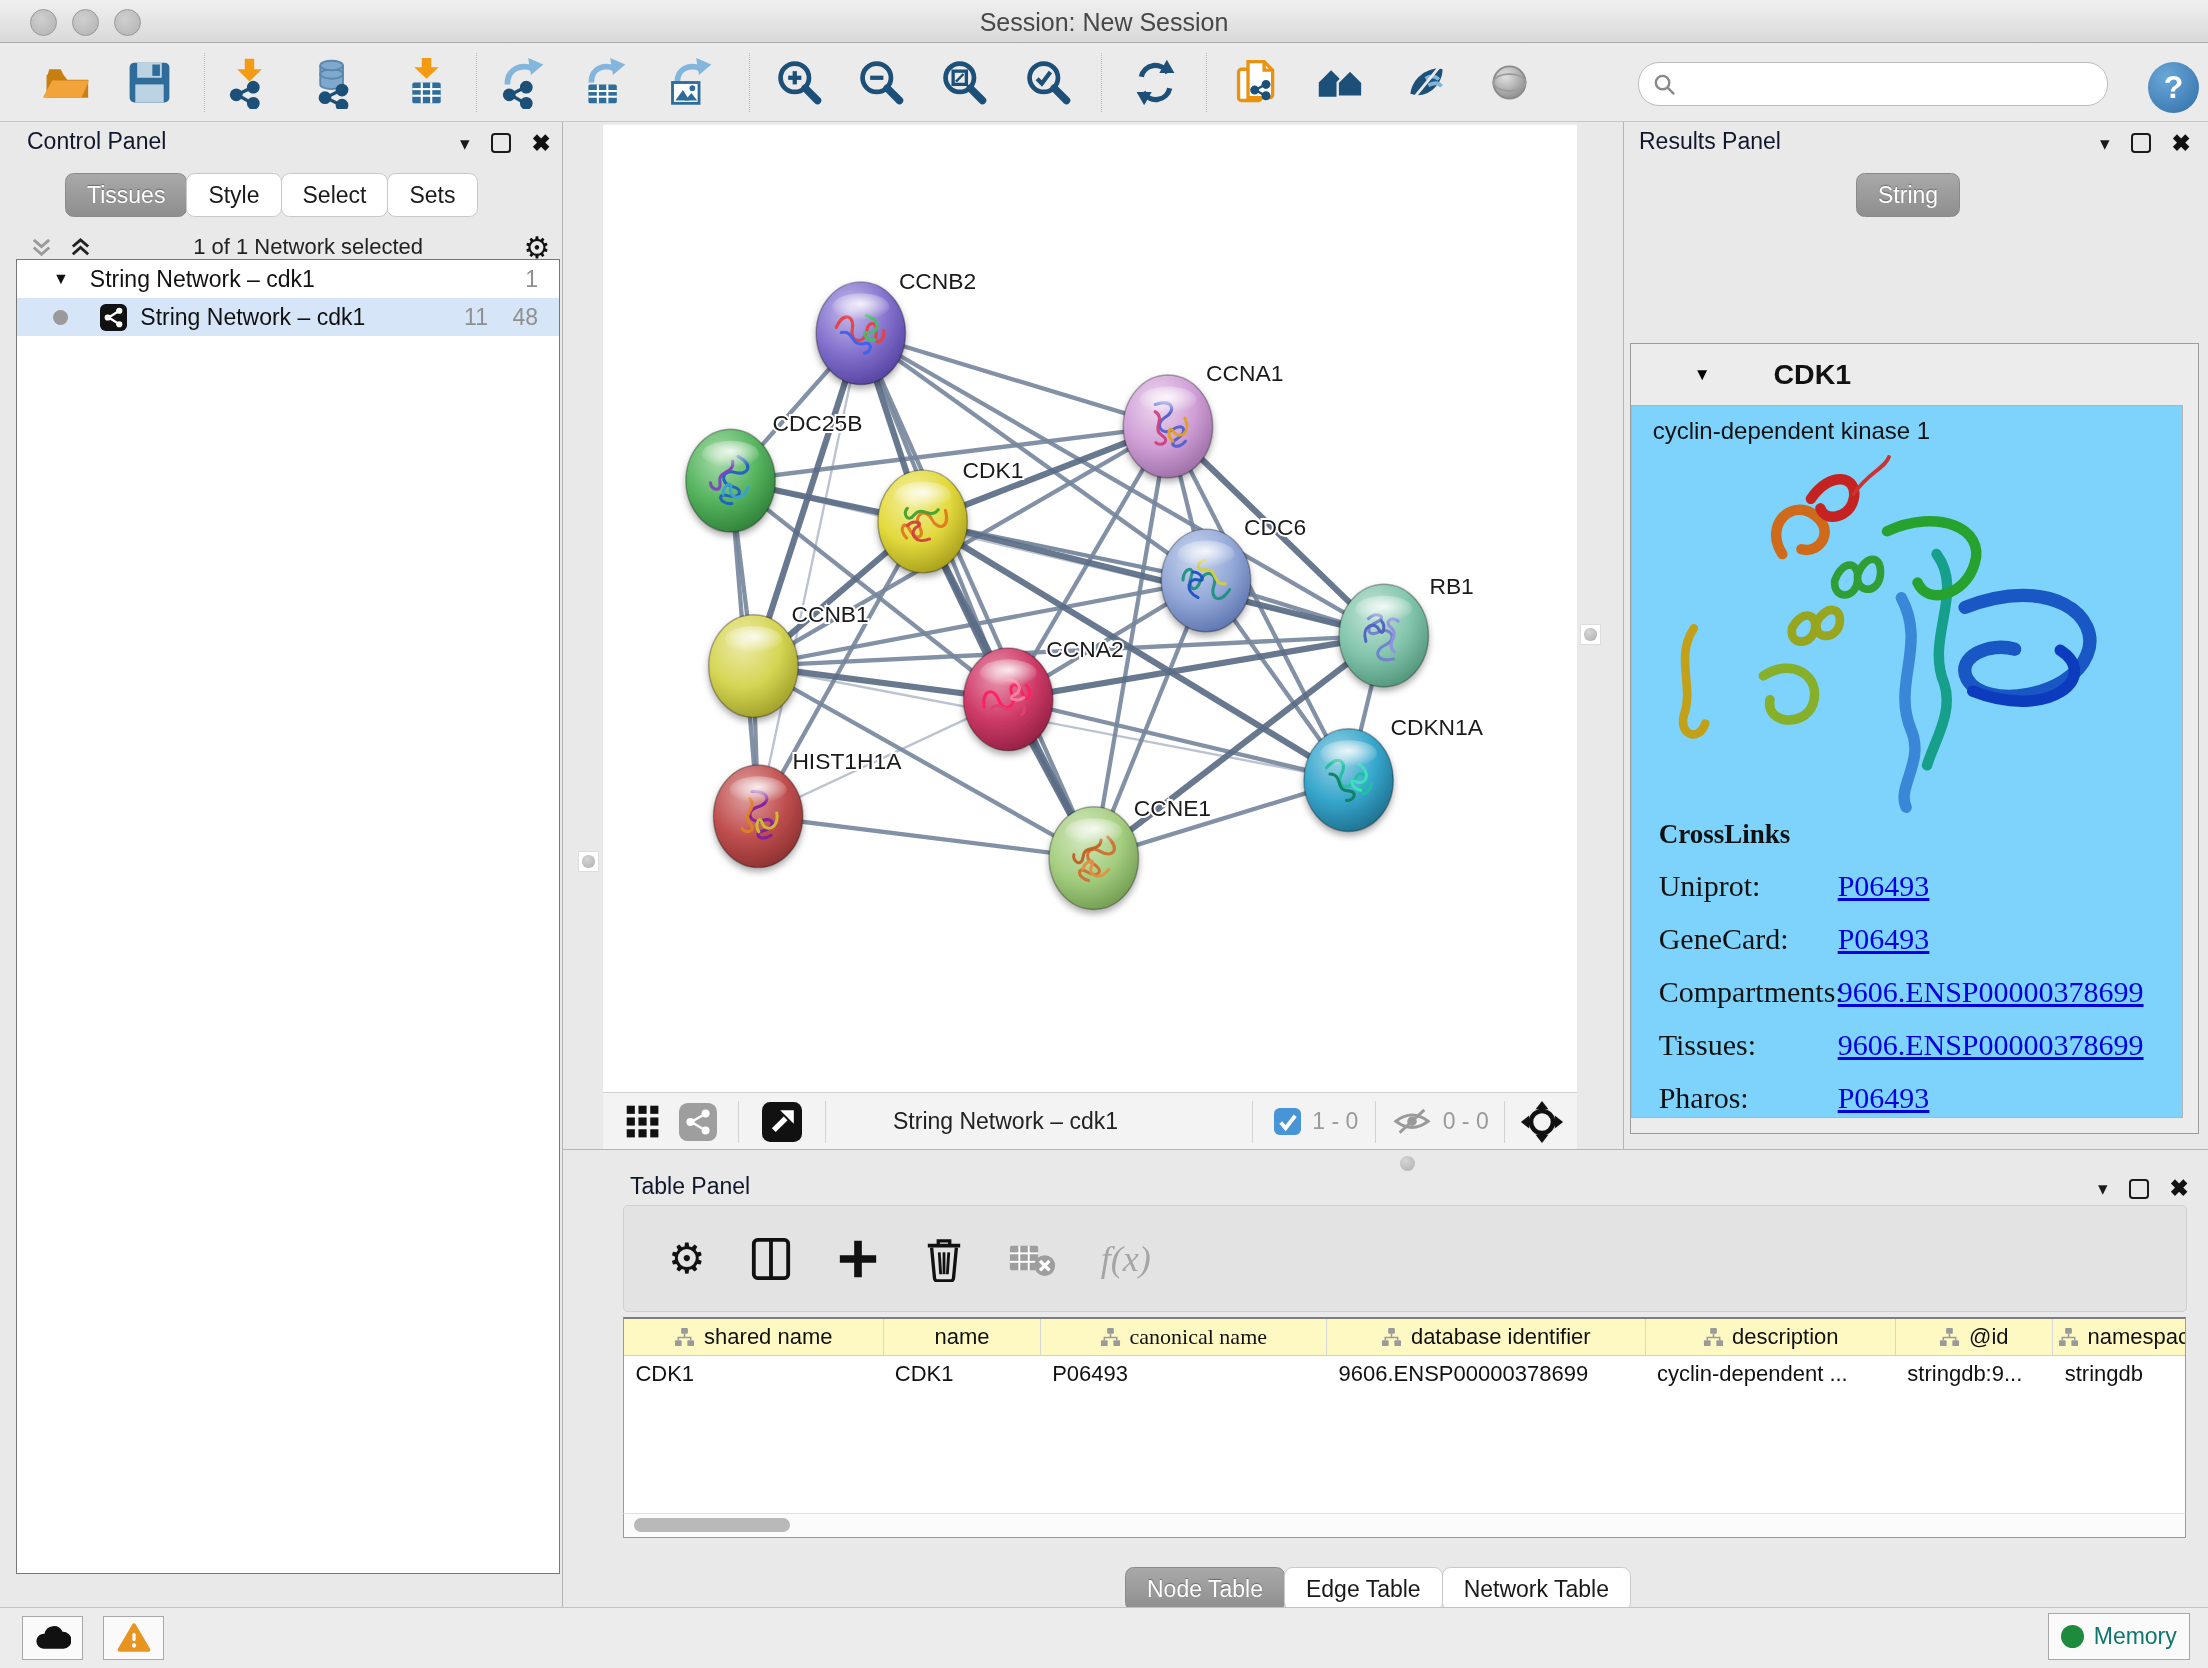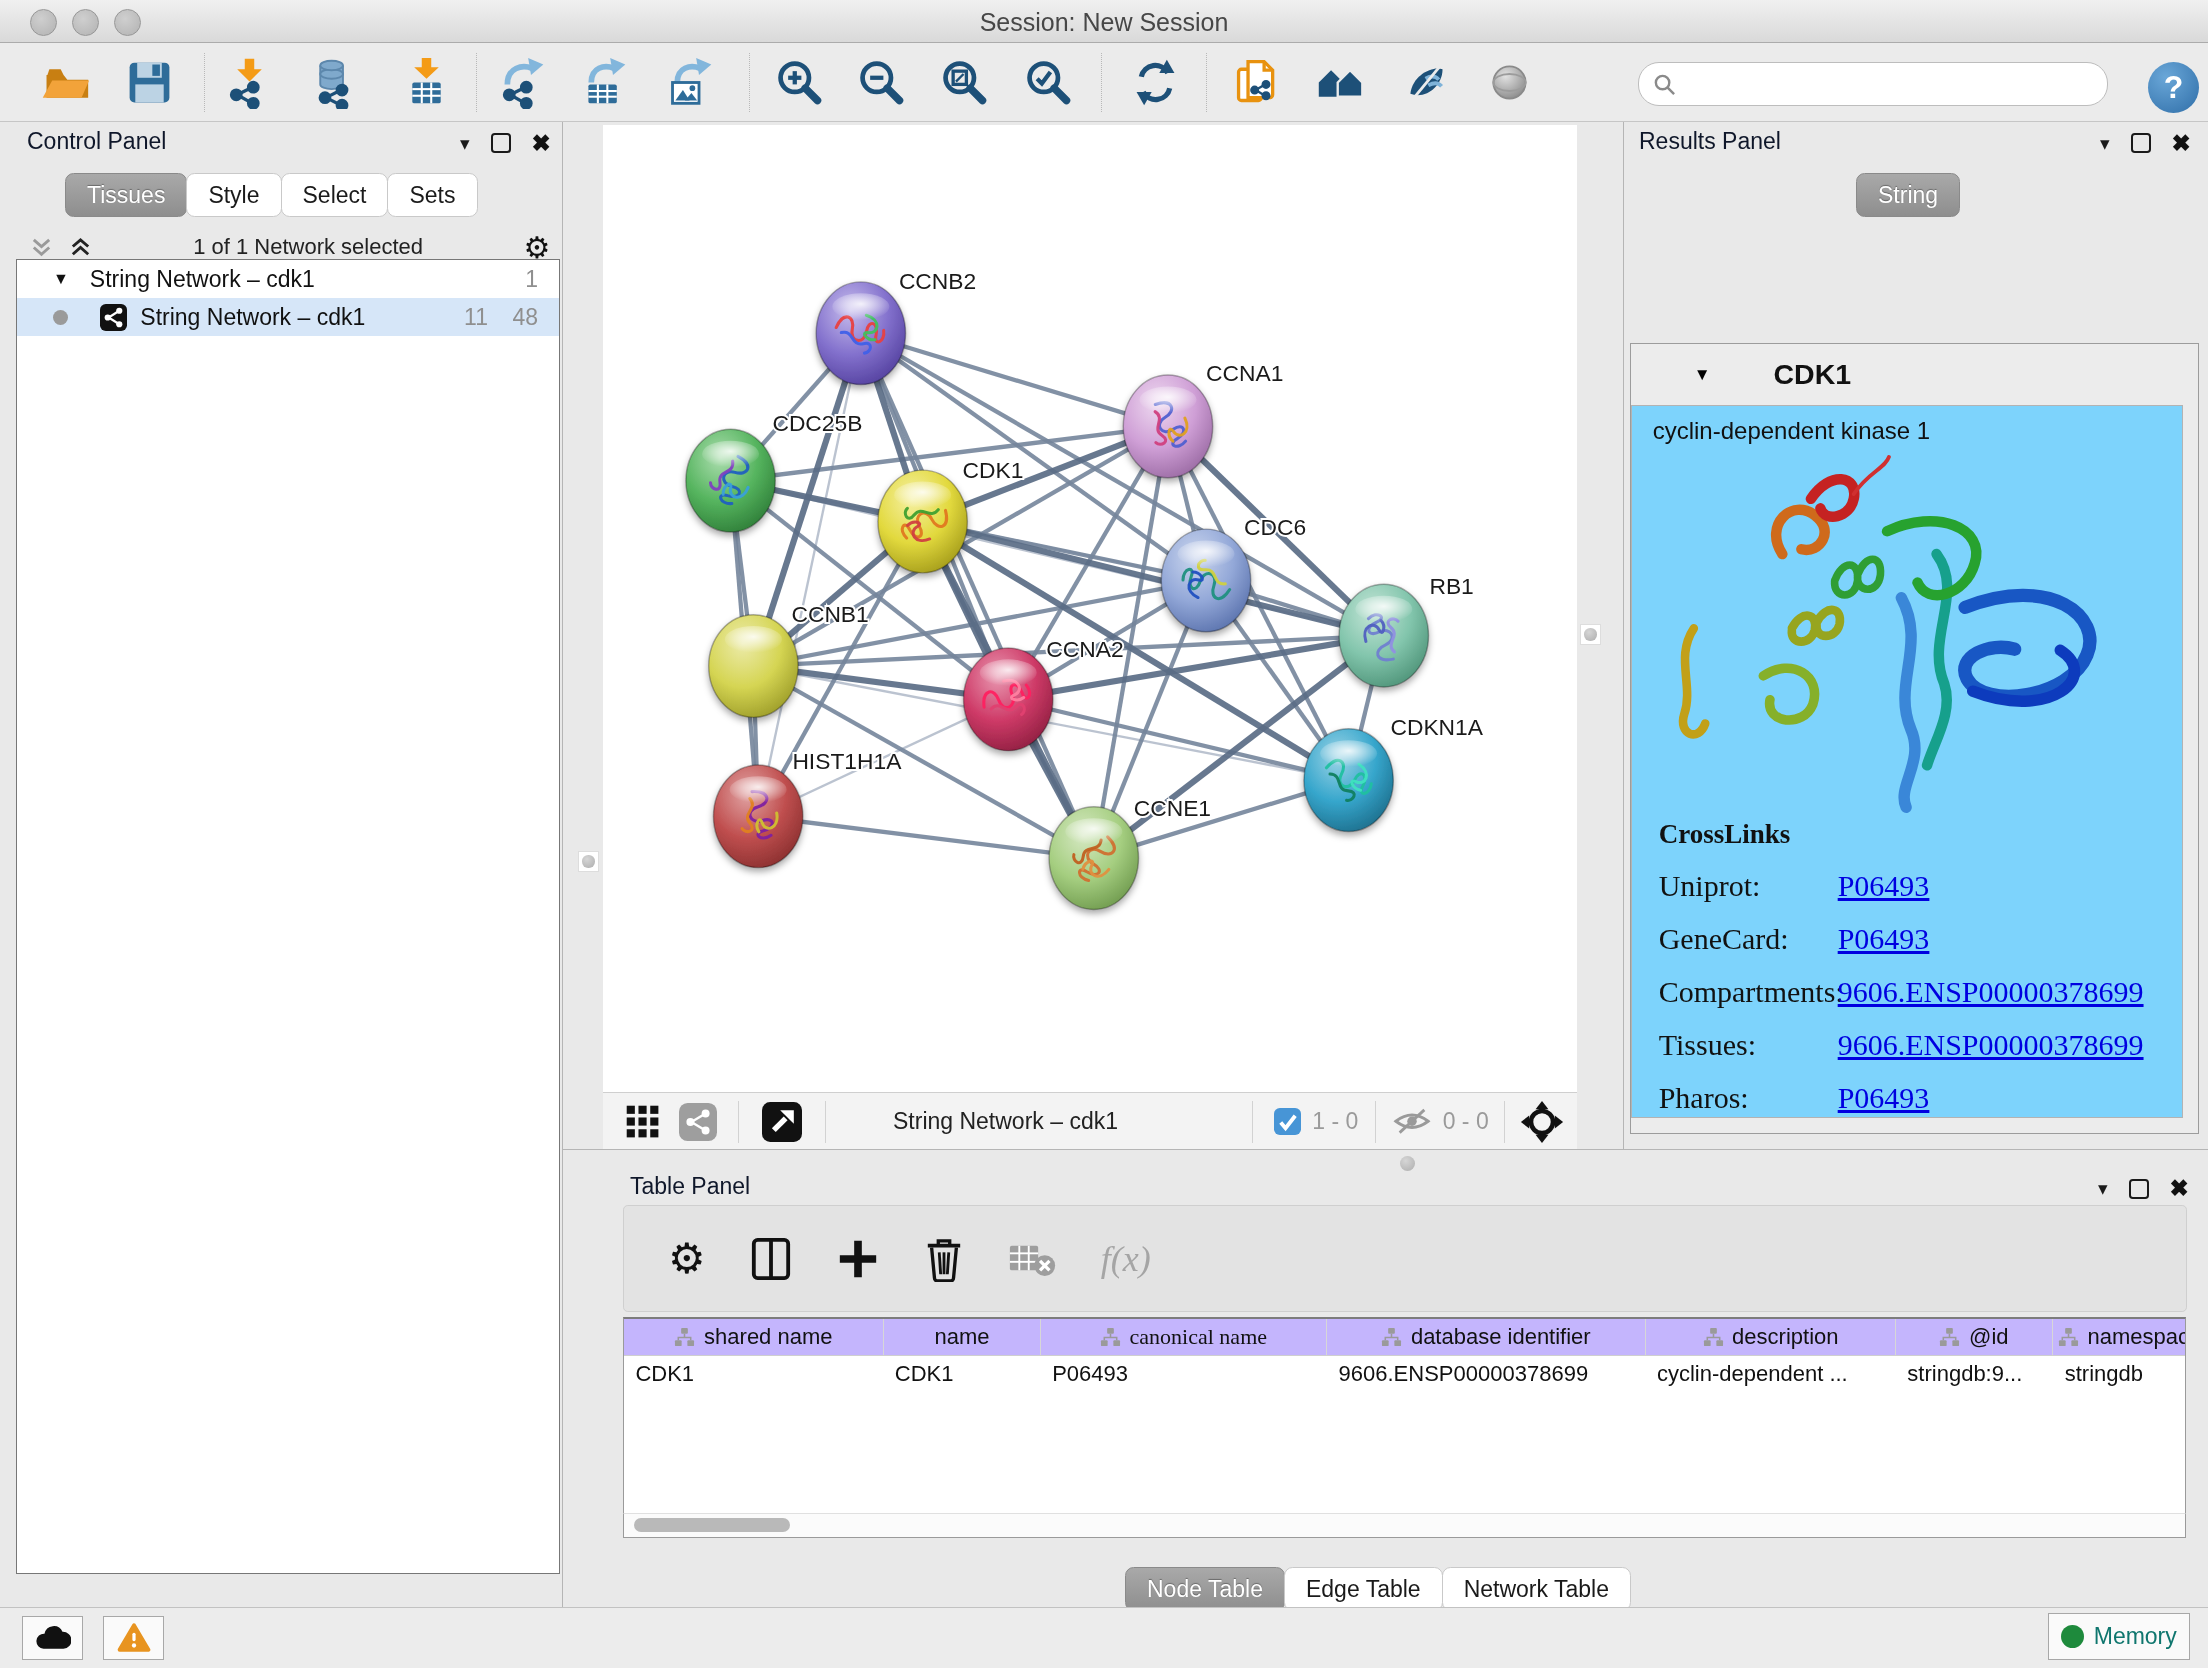--- a/index.html
+++ b/index.html
@@ -91,21 +91,21 @@
   .cl-value{color:#0000e0;text-decoration:underline;}
 
   
   #table-panel{left:563px;top:1149px;width:1645px;height:458px;border-top:1px solid #b5b5b5;}
   #tp-toolbar{position:absolute;left:60px;top:55px;width:1562px;height:105px;background:#e3e3e3;
     border:1px solid #cfcfcf;border-radius:4.8px;display:flex;align-items:center;}
   .tp-icon{margin-left:44px;display:flex;align-items:center;}
   #fx-label{font-family:"Liberation Serif",serif;font-style:italic;font-size:36px;color:#a5a5a5;}
   #tp-table{position:absolute;left:60px;top:167px;width:1561px;height:196px;background:#fff;
     border:1px solid #9a9a9a;border-top:2.4px solid #7c7c7c;overflow:hidden;}
-  #tp-head{display:flex;height:36px;background:#c4b5fd;border-bottom:1px solid #cfcfcf;}
+  #tp-head{display:flex;height:36px;background:#fef9c3;border-bottom:1px solid #cfcfcf;}
   .th{display:flex;align-items:center;justify-content:center;gap:8.6px;font-size:22px;color:#111;
     border-right:1px solid #d7d7d7;overflow:hidden;white-space:nowrap;flex:0 0 auto;}
   .tp-row{display:flex;height:36px;}
   .td{font-size:22px;color:#111;padding-left:11.4px;display:flex;align-items:center;
     overflow:hidden;white-space:nowrap;flex:0 0 auto;}
   #tp-hscroll{position:absolute;left:60px;top:363px;width:1561px;height:23px;background:#fbfbfb;
     border:1px solid #9a9a9a;border-top:1px solid #e0e0e0;}
   #tp-thumb{position:absolute;left:9.5px;top:3.8px;width:156px;height:14.3px;border-radius:7.6px;
     background:#b9b9b9;}
   #tp-tabs{position:absolute;left:562px;top:417px;}

